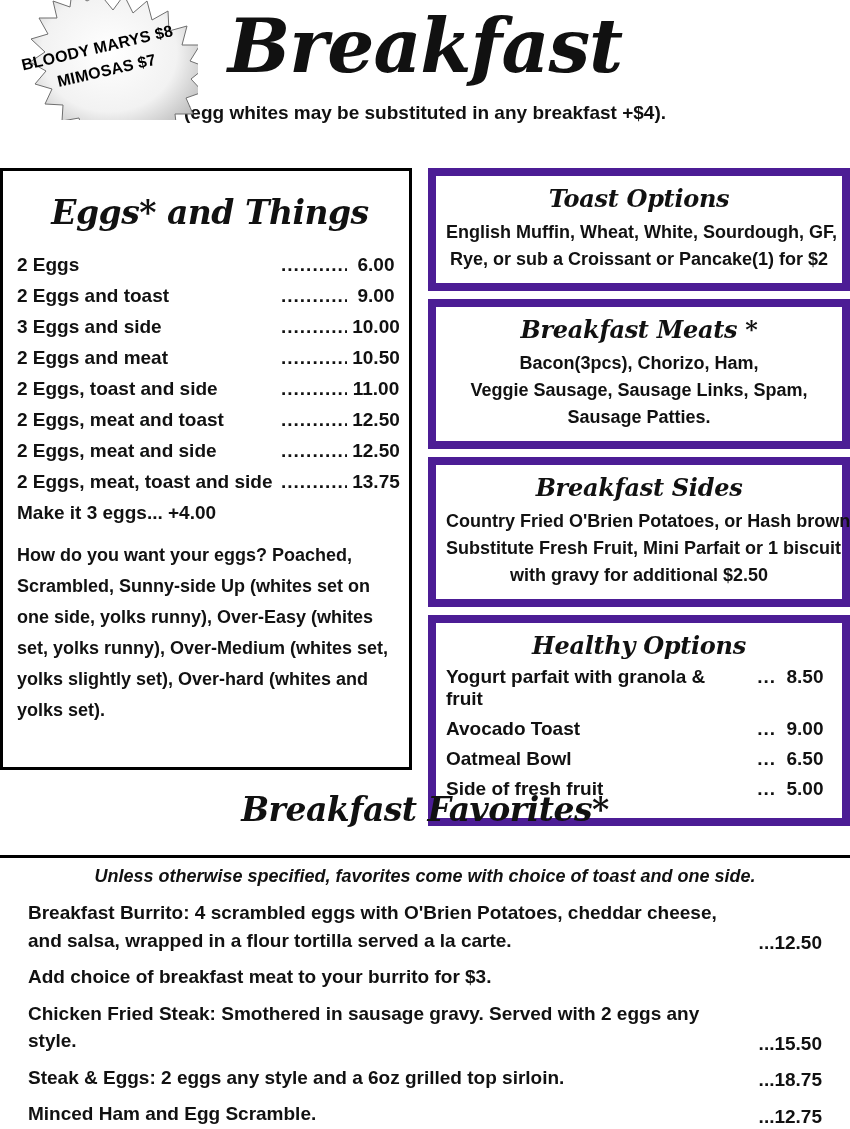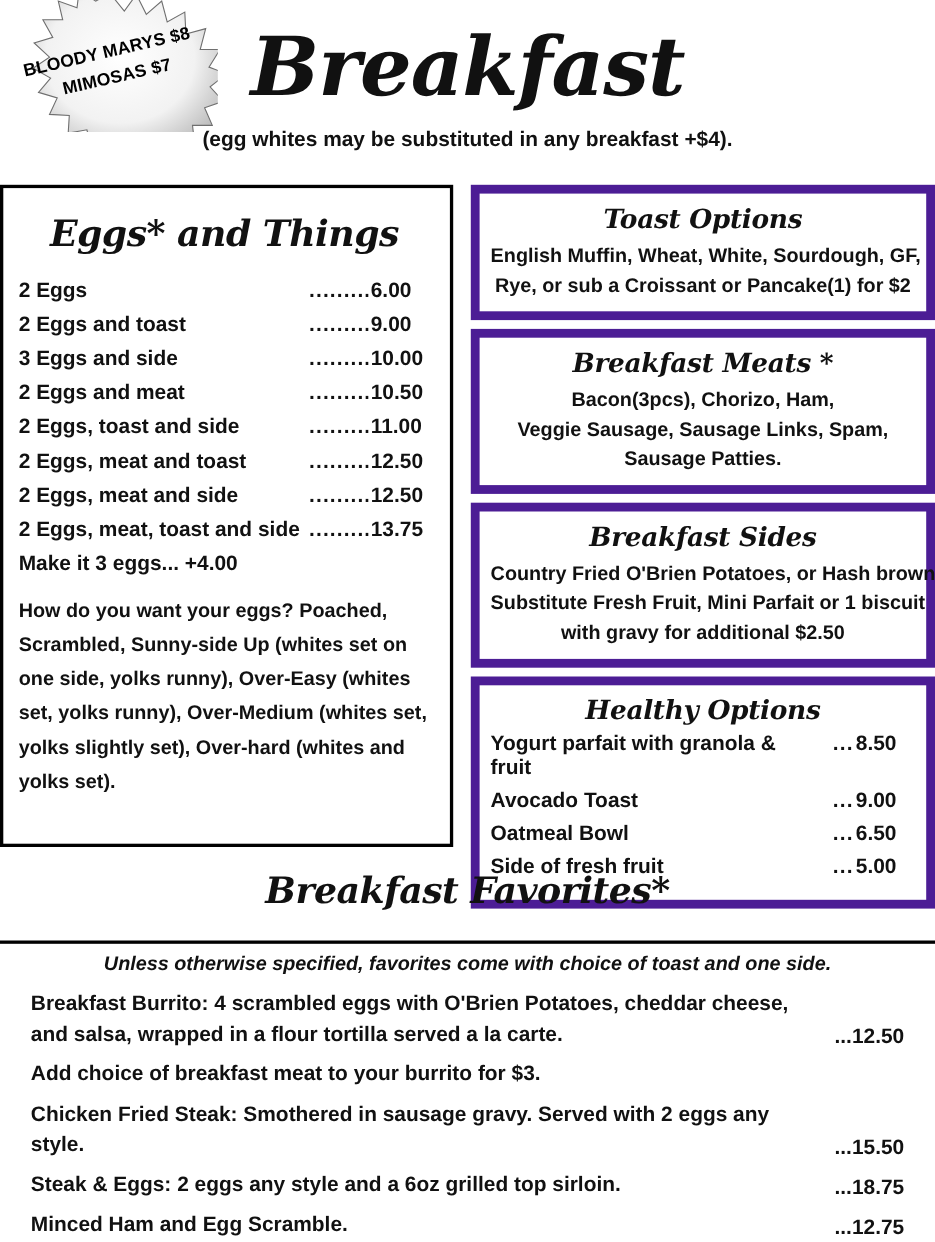--- a/index.html
+++ b/index.html
@@ -55,21 +55,21 @@
   .badge-l2 { margin-left: 8px; }
 
   
   .title {
     text-align: center;
     font-family: "DejaVu Serif", serif;
     font-style: italic;
     font-weight: bold;
     font-size: 74px;
     letter-spacing: -1px;
-    padding-top: 23px;
+    padding-top: 8px;
     line-height: 1.05;
   }
   .subtitle {
     text-align: center;
     font-weight: bold;
     font-size: 19px;
     margin-top: 16px;
     margin-bottom: 12px;
   }
 
@@ -80,21 +80,21 @@
     top: 168px;
     width: 850px;
     display: flex;
     gap: 16px;
     align-items: flex-start;
   }
   .col-left {
     width: 412px;
     border: 3px solid #000;
     box-sizing: border-box;
-    padding: 10px 18px 14px 14px;
+    padding: 10px 6px 14px 14px;
     min-height: 602px;
   }
   .col-right {
     width: 422px;
     display: flex;
     flex-direction: column;
     gap: 8px;
   }
   .box {
     border: 8px solid #4c1d95;
@@ -130,21 +130,21 @@
   .price-row .pname { flex: 0 0 auto; }
   .price-row .dots {
     flex: 1 1 auto;
     overflow: hidden;
     white-space: nowrap;
     margin: 0 2px 0 6px;
     letter-spacing: 1px;
   }
   .price-row .pval {
     flex: 0 0 auto;
-    text-align: left;
+    text-align: center;
     min-width: 54px;
   }
   .eggs-list .price-row .pname { width: 258px; }
   .eggs-list .price-row .dots { text-align: right; }
 
   .makeit {
     font-size: 19px;
     font-weight: bold;
     margin: 8px 0 16px 0;
   }

